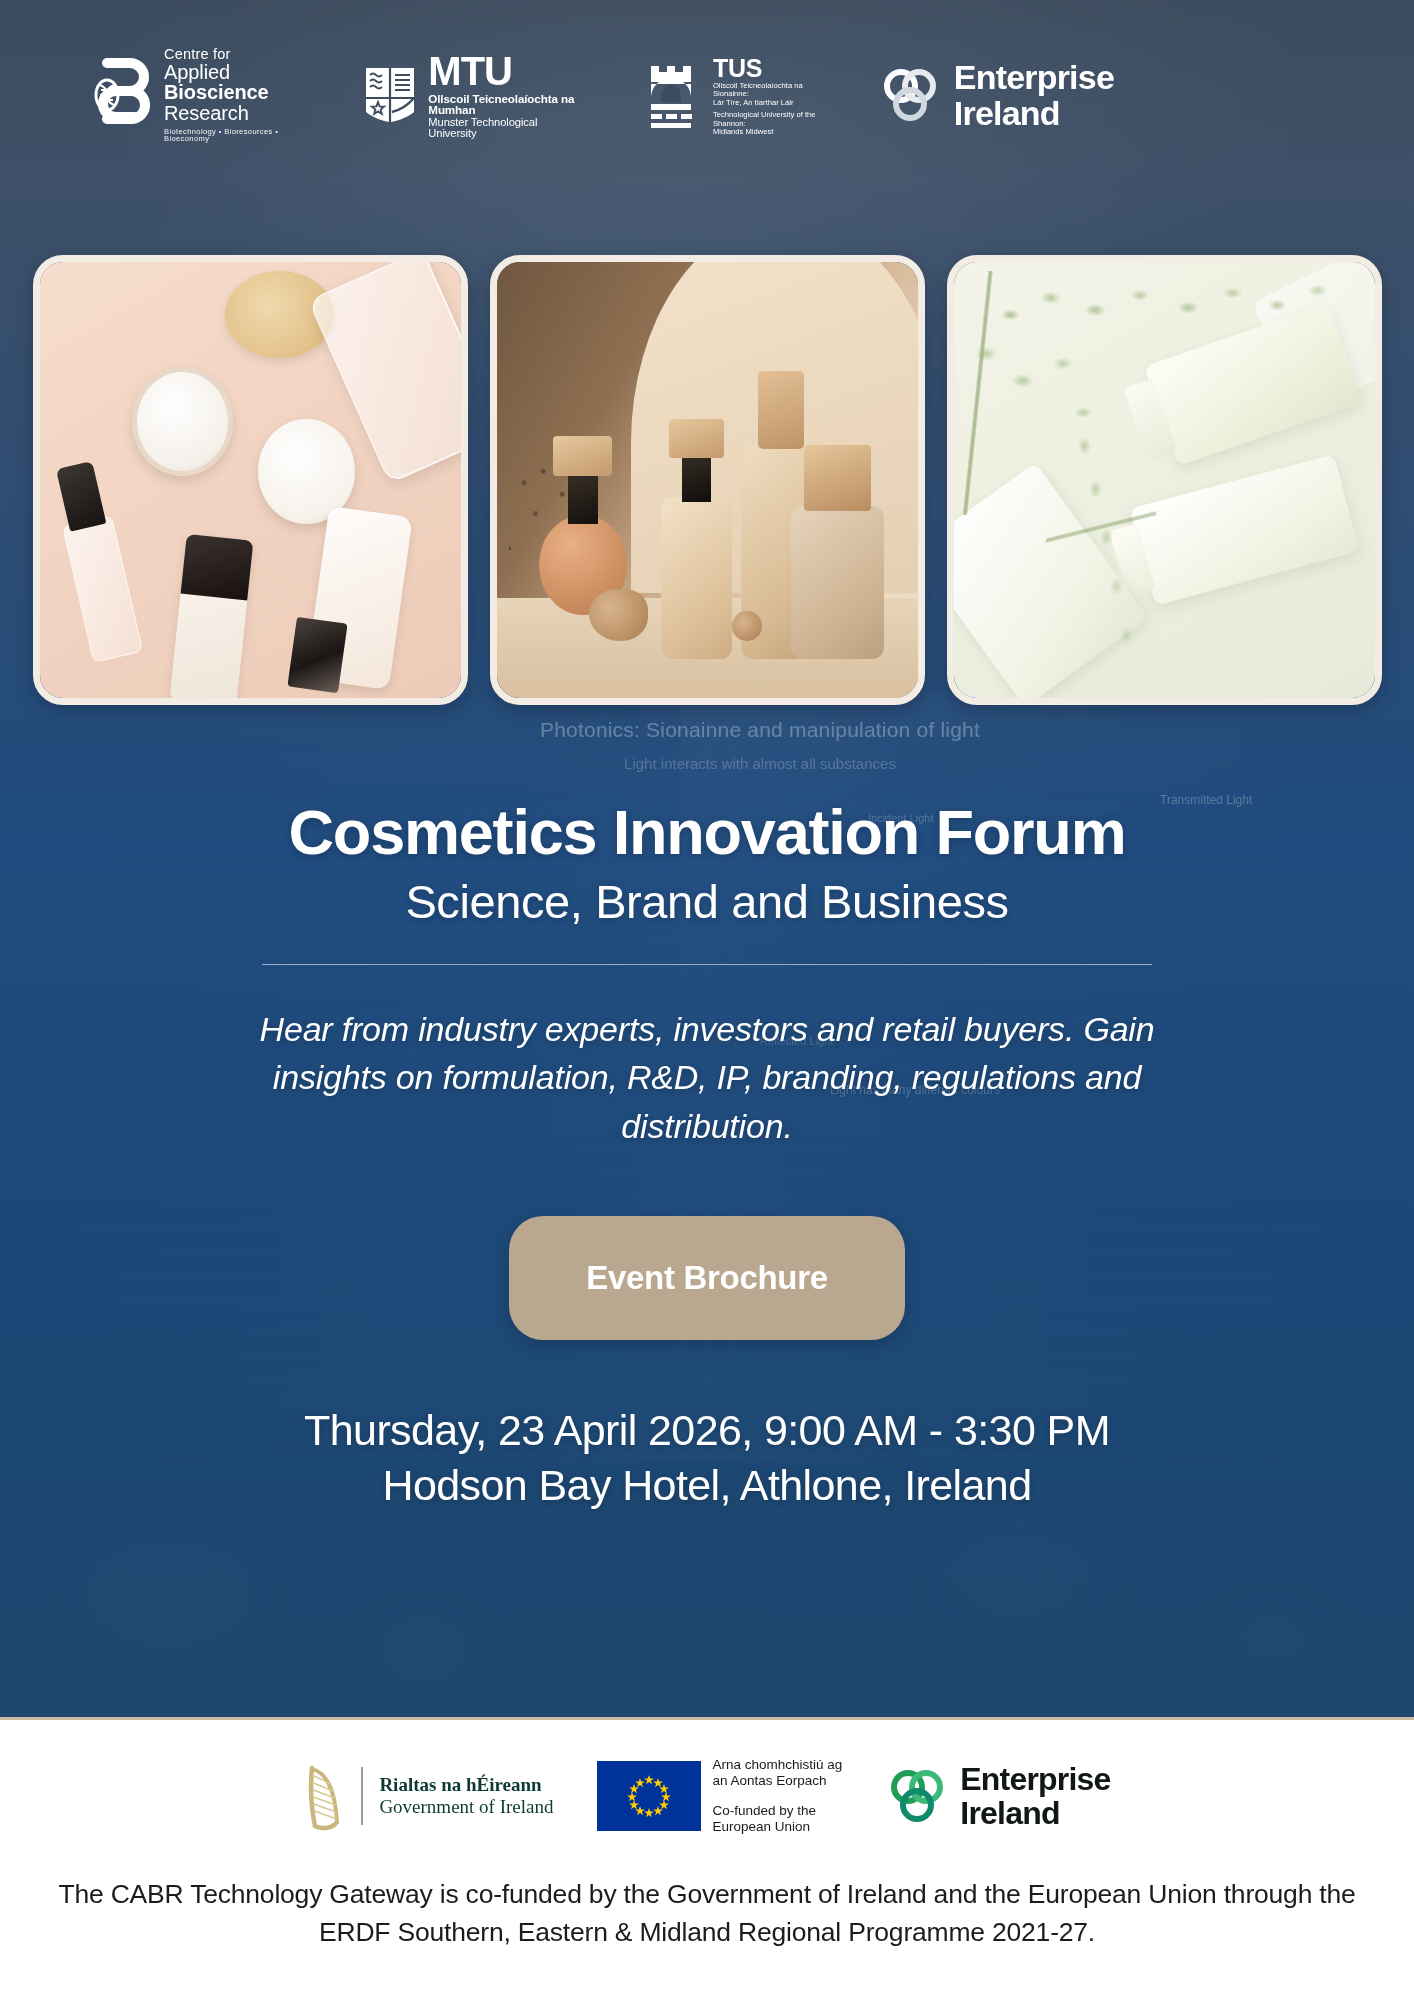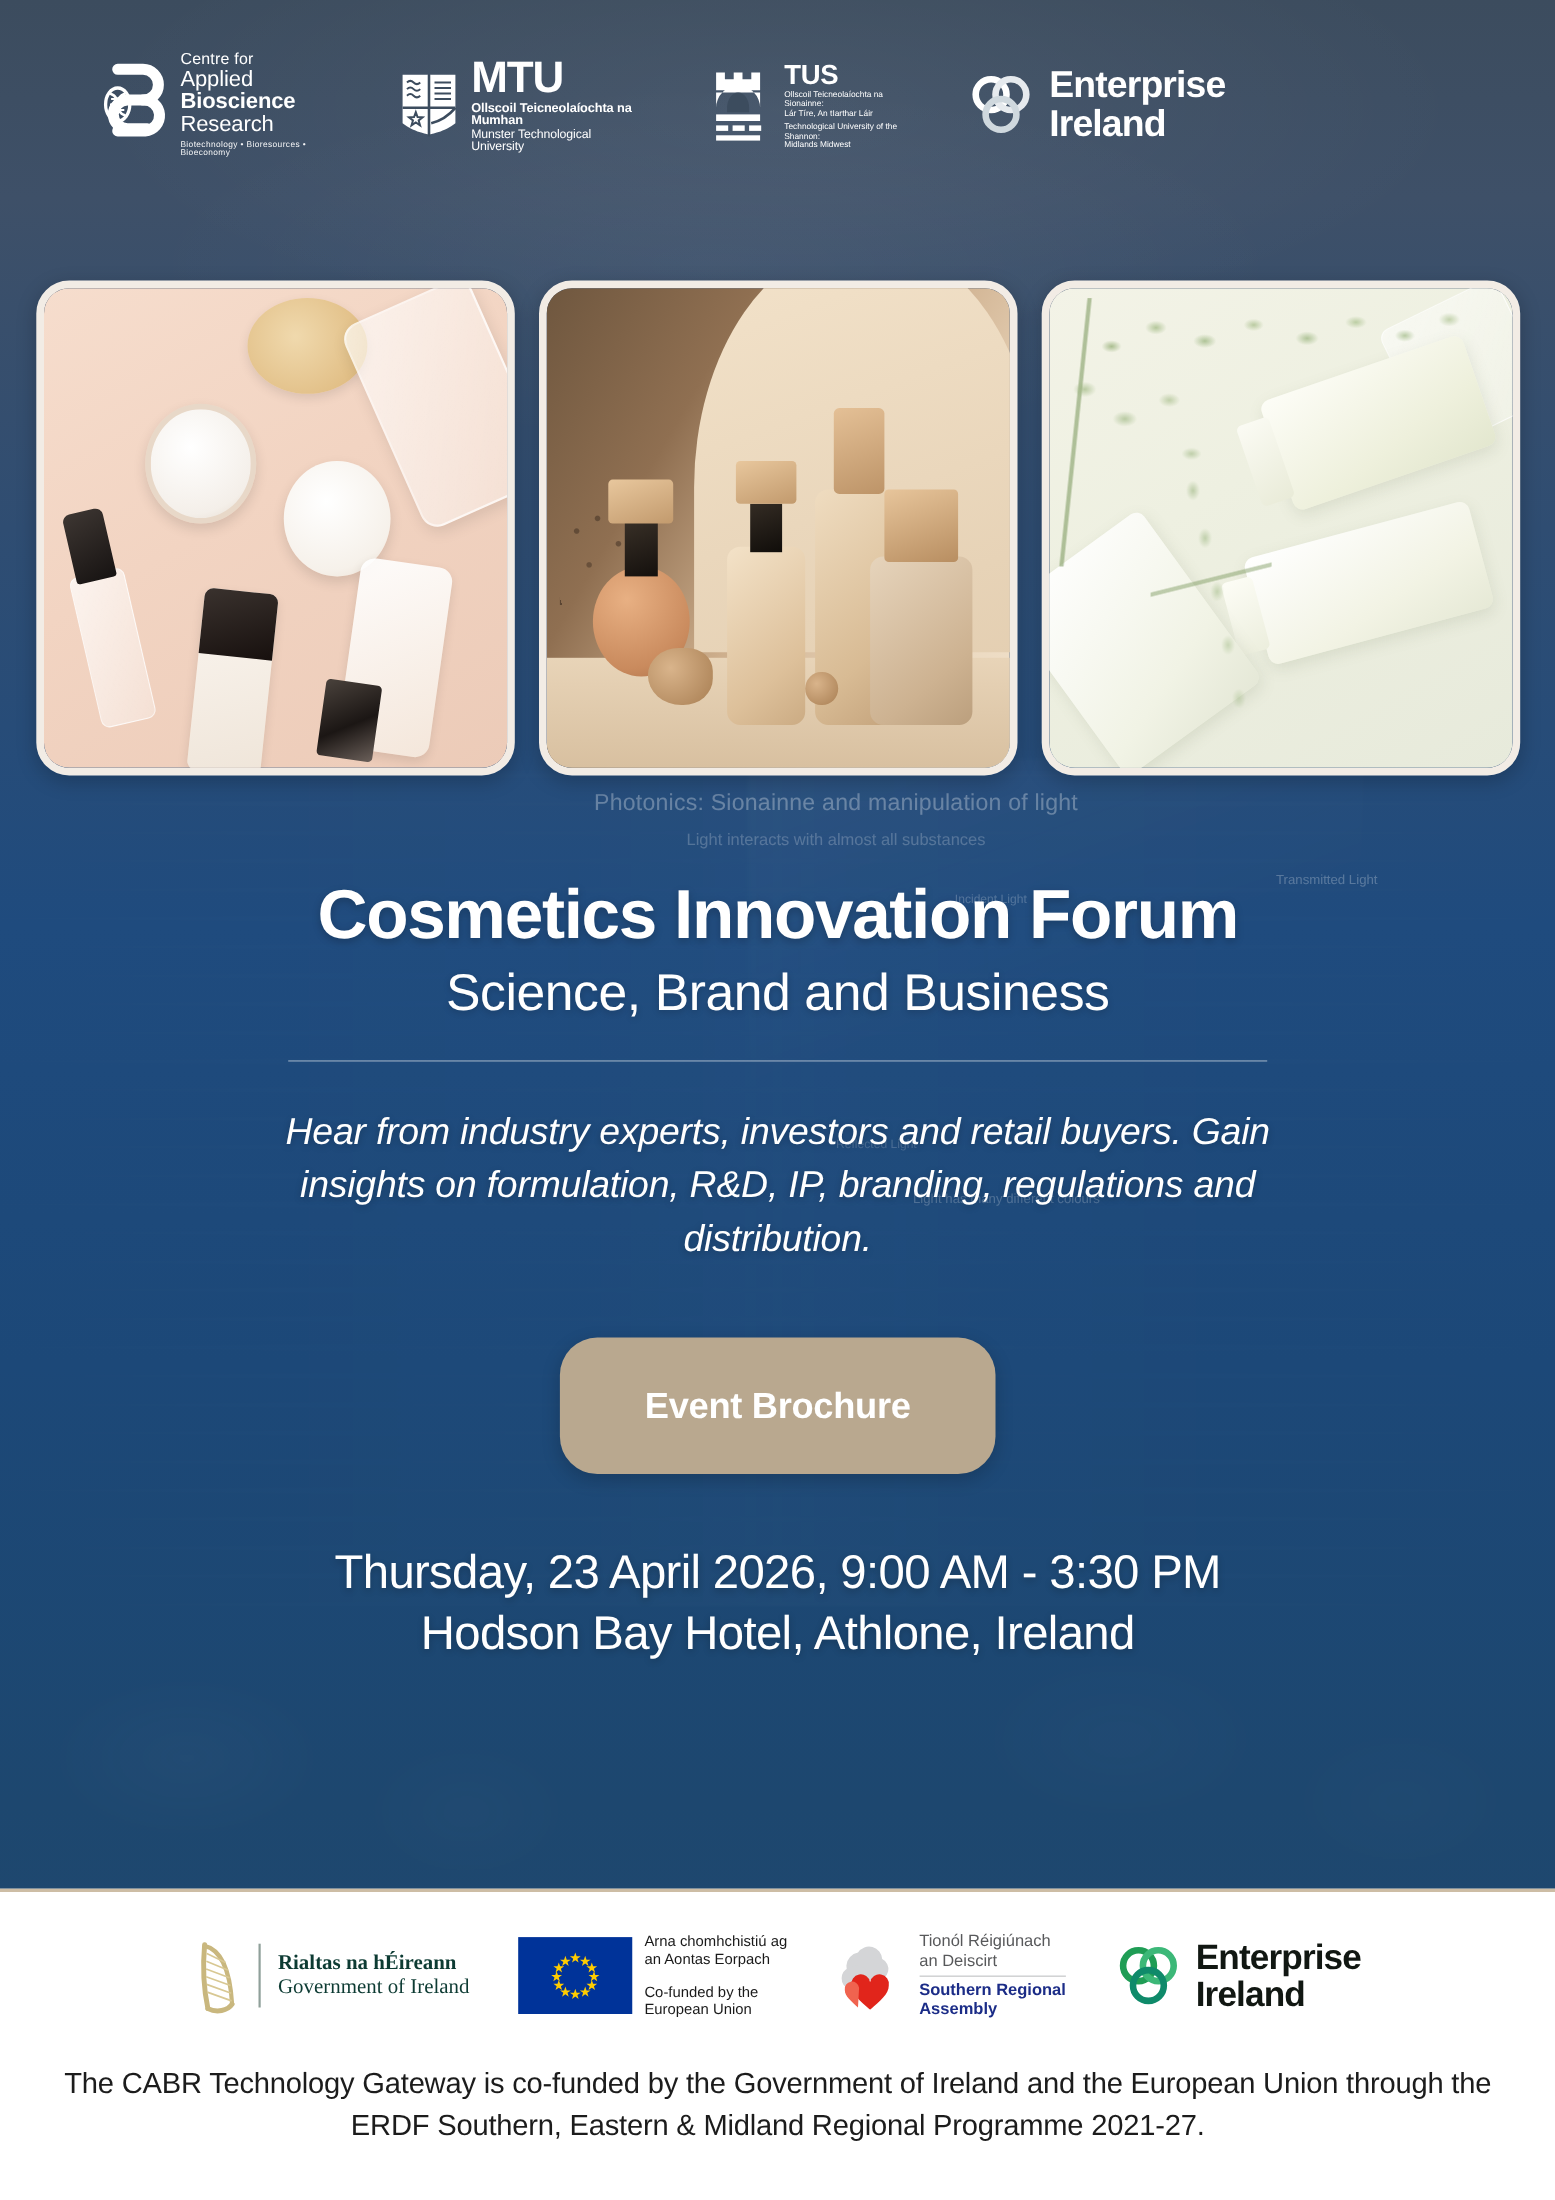--- a/index.html
+++ b/index.html
@@ -556,35 +556,20 @@
         </svg>
         <div class="eu-text">
           <div class="eu-l1">Arna chomhchistiú ag</div>
           <div class="eu-l2">an Aontas Eorpach</div>
           <div class="eu-sp"></div>
           <div class="eu-l3">Co-funded by the</div>
           <div class="eu-l4">European Union</div>
         </div>
       </div>
 
-      <div class="f-logo sra">
-        <svg class="sra-mark" viewBox="0 0 66 62">
-          <path d="M20 10 a12 12 0 0 1 22 6 a10 10 0 0 1 -4 19 H18 a13 13 0 0 1 2 -25 Z" fill="#d4d5d7"></path>
-          <path d="M12 24 a10 10 0 0 1 16 4 a9 9 0 0 1 -6 15 H12 a10 10 0 0 1 0 -19 Z" fill="#d4d5d7"></path>
-          <path d="M31 62 C22 54 14 48 14 40 a8 8 0 0 1 17 -3 a8 8 0 0 1 17 3 C48 48 40 54 31 62 Z" fill="#e1251b"></path>
-          <path d="M20 60 C14 54 8 50 8 44 a6.5 6.5 0 0 1 13 -2 Z" fill="#f0634f"></path>
-        </svg>
-        <div class="sra-text">
-          <div class="sra-l1">Tionól Réigiúnach</div>
-          <div class="sra-l2">an Deiscirt</div>
-          <div class="sra-line"></div>
-          <div class="sra-l3">Southern Regional</div>
-          <div class="sra-l4">Assembly</div>
-        </div>
-      </div>
 
       <div class="f-logo eif">
         <svg class="eif-mark" viewBox="0 0 62 58">
           <circle cx="22" cy="20" r="14" fill="none" stroke="#1f9d55" stroke-width="6"></circle>
           <circle cx="40" cy="20" r="14" fill="none" stroke="#3cb878" stroke-width="6"></circle>
           <circle cx="31" cy="38" r="14" fill="none" stroke="#0f8a6a" stroke-width="6"></circle>
         </svg>
         <div class="eif-text">
           <div class="eif-l1">Enterprise</div>
           <div class="eif-l2">Ireland</div>

